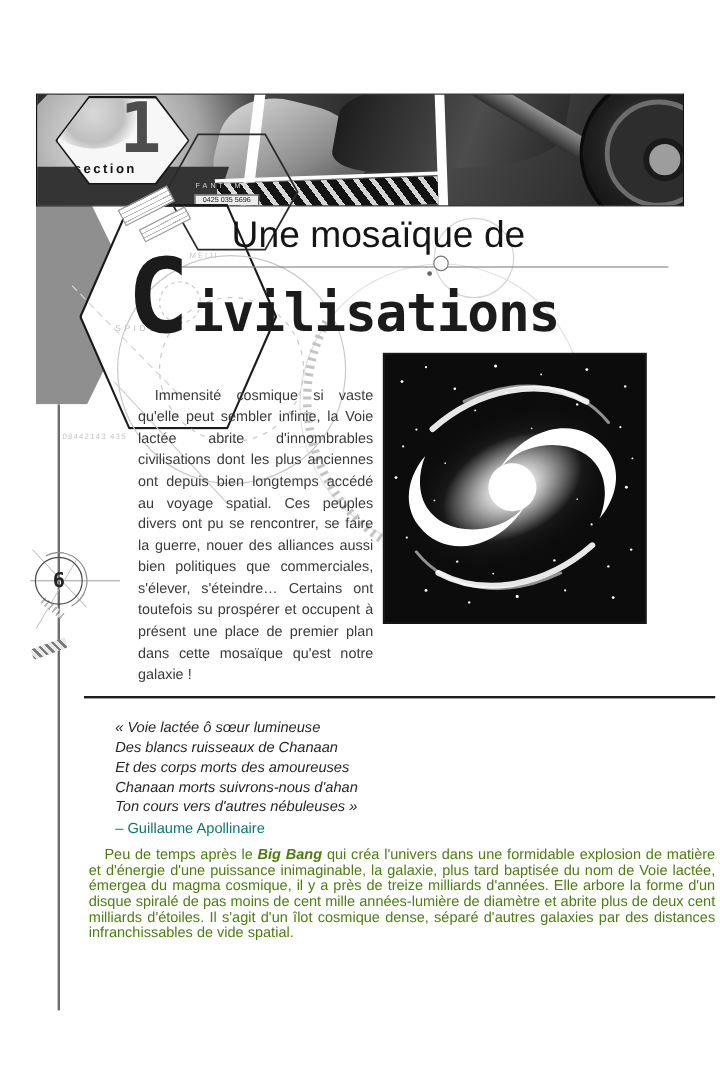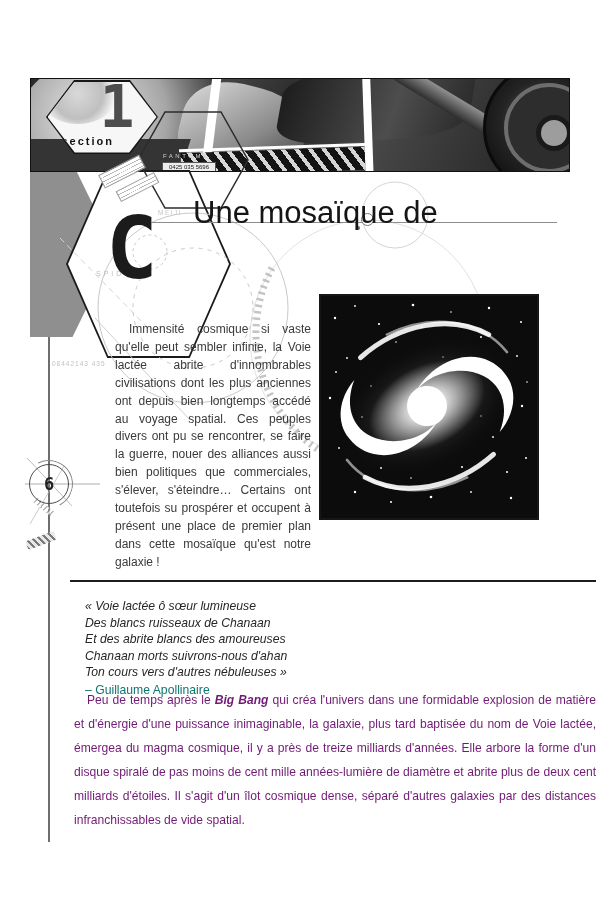--- a/index.html
+++ b/index.html
@@ -55,21 +55,21 @@
     background:radial-gradient(circle,#d9d9d9 0%,#bfbfbf 50%,rgba(255,255,255,0) 75%); }
   .badge-num { left:52px; top:-6px; font-family:"DejaVu Sans Mono",monospace; font-weight:bold;
     font-size:58px; color:#4d4d4d; line-height:1.1; }
   .badge-label { left:14px; top:33px; width:80px; font-size:11px; font-weight:bold;
     letter-spacing:2px; color:#141414;margin-top:20px; }
 
   
   .bluesvg { left:0; top:0; width:600px; height:900px; z-index:4; pointer-events:none; }
 
   
-  .subtitle { left:193px; top:195px; font-size:31px; font-weight:400; color:#151515; z-index:6; }
+  .subtitle { left:193px; top:178px; font-size:31px; font-weight:400; color:#151515; z-index:6; }
   .titleline { left:152px; top:222px; width:405px; height:1px; background:#8d8d8d; z-index:5; }
   .titlering { left:361px; top:213px; width:13px; height:13px; border:1.5px solid #777;
     border-radius:50%; z-index:5; background:#fff; }
   .titledot { left:356px; top:226px; width:4px; height:4px; background:#666; border-radius:50%; z-index:5; }
   .bigC { left:106px; top:205px; font-family:"DejaVu Sans Mono",monospace; font-weight:bold;
     font-size:86px; line-height:1; color:#1b1b1b; z-index:6; }
   .titlerest { left:160px; top:240px; font-family:"DejaVu Sans Mono",monospace; font-weight:bold;
     font-size:44px; line-height:1; letter-spacing:-1px; color:#1b1b1b; z-index:6; }
 
   
@@ -99,25 +99,25 @@
   
   .callout { background:repeating-linear-gradient(#ffffff 0 3px,#b9b9b9 3px 3.8px);
     border:0.75px solid #9a9a9a; z-index:5; }
   .co1 { left:99px; top:164px; width:46px; height:15px; transform:rotate(-27deg); }
   .co2 { left:116px; top:181px; width:43px; height:12px; transform:rotate(-27deg); }
 
   
   .heading { left:84px; top:551px; font-family:"DejaVu Sans Mono",monospace; font-weight:bold;
     font-size:24px; color:#131313; z-index:6; white-space:nowrap; }
   .rule { left:70px; top:580px; width:526px; height:2px; background:#1d1d1d; z-index:6; }
-  .poem { left:85px; top:598px; z-index:6; font-size:12.2px; line-height:16.6px;
+  .poem { left:96px; top:598px; z-index:6; font-size:12.2px; line-height:16.6px;
     font-style:italic; color:#262626; }
   .poem-author { font-style:normal; color:#0f766e; margin-top:1px; }
-  .para2 { left:74px; top:688px; width:522px; z-index:6; font-size:12.1px; line-height:24px;
-    text-align:justify; color:#701a75; }
+  .para2 { left:74px; top:706px; width:522px; z-index:6; font-size:12.1px; line-height:13px;
+    text-align:justify; color:#4d7c0f; }
   .para2 p { text-indent:13px; }
   .emph { font-weight:bold; font-style:italic; }
 </style>
 </head>
 <body>
 
 <div class="page">
 
   <div class="abs banner">
     <div class="abs blob1"></div>
@@ -171,20 +171,21 @@
   </div>
 
   <div class="abs callout co1"></div>
   <div class="abs callout co2"></div>
 
   <div class="abs subtitle">Une mosaïque de</div>
   <div class="abs titleline"></div>
   <div class="abs titlering"></div>
   <div class="abs titledot"></div>
   <div class="abs bigC">C</div>
+  <div class="abs titlerest">ivilisations</div>
 
   <svg class="abs galaxy" viewBox="0 0 216 222">
     <defs>
       <radialGradient id="glow" cx="50%" cy="50%" r="50%">
         <stop offset="0%" stop-color="#ffffff"></stop>
         <stop offset="35%" stop-color="#ffffff" stop-opacity="0.75"></stop>
         <stop offset="100%" stop-color="#ffffff" stop-opacity="0"></stop>
       </radialGradient>
       <radialGradient id="halo" cx="50%" cy="50%" r="50%">
         <stop offset="0%" stop-color="#8a8a8a" stop-opacity="0.8"></stop>
@@ -249,21 +250,21 @@
     <div class="pagenum">6</div>
   </div>
   <div class="abs mark1"></div>
   <div class="abs mark2"></div>
 
   <div class="abs rule"></div>
 
   <div class="abs poem">
     <div>« Voie lactée ô sœur lumineuse</div>
     <div>Des blancs ruisseaux de Chanaan</div>
-    <div>Et des abrite blancs des amoureuses</div>
+    <div>Et des corps morts des amoureuses</div>
     <div>Chanaan morts suivrons-nous d'ahan</div>
     <div>Ton cours vers d'autres nébuleuses »</div>
     <div class="poem-author">– Guillaume Apollinaire</div>
   </div>
 
   <div class="abs para2">
     <p><span>Peu de temps après le </span><span class="emph">Big Bang</span><span> qui créa l'univers dans une formidable explosion de matière et d'énergie d'une puissance inimaginable, la galaxie, plus tard baptisée du nom de Voie lactée, émergea du magma cosmique, il y a près de treize milliards d'années. Elle arbore la forme d'un disque spiralé de pas moins de cent mille années-lumière de diamètre et abrite plus de deux cent milliards d'étoiles. Il s'agit d'un îlot cosmique dense, séparé d'autres galaxies par des distances infranchissables de vide spatial.</span></p>
   </div>
 
 </div>

